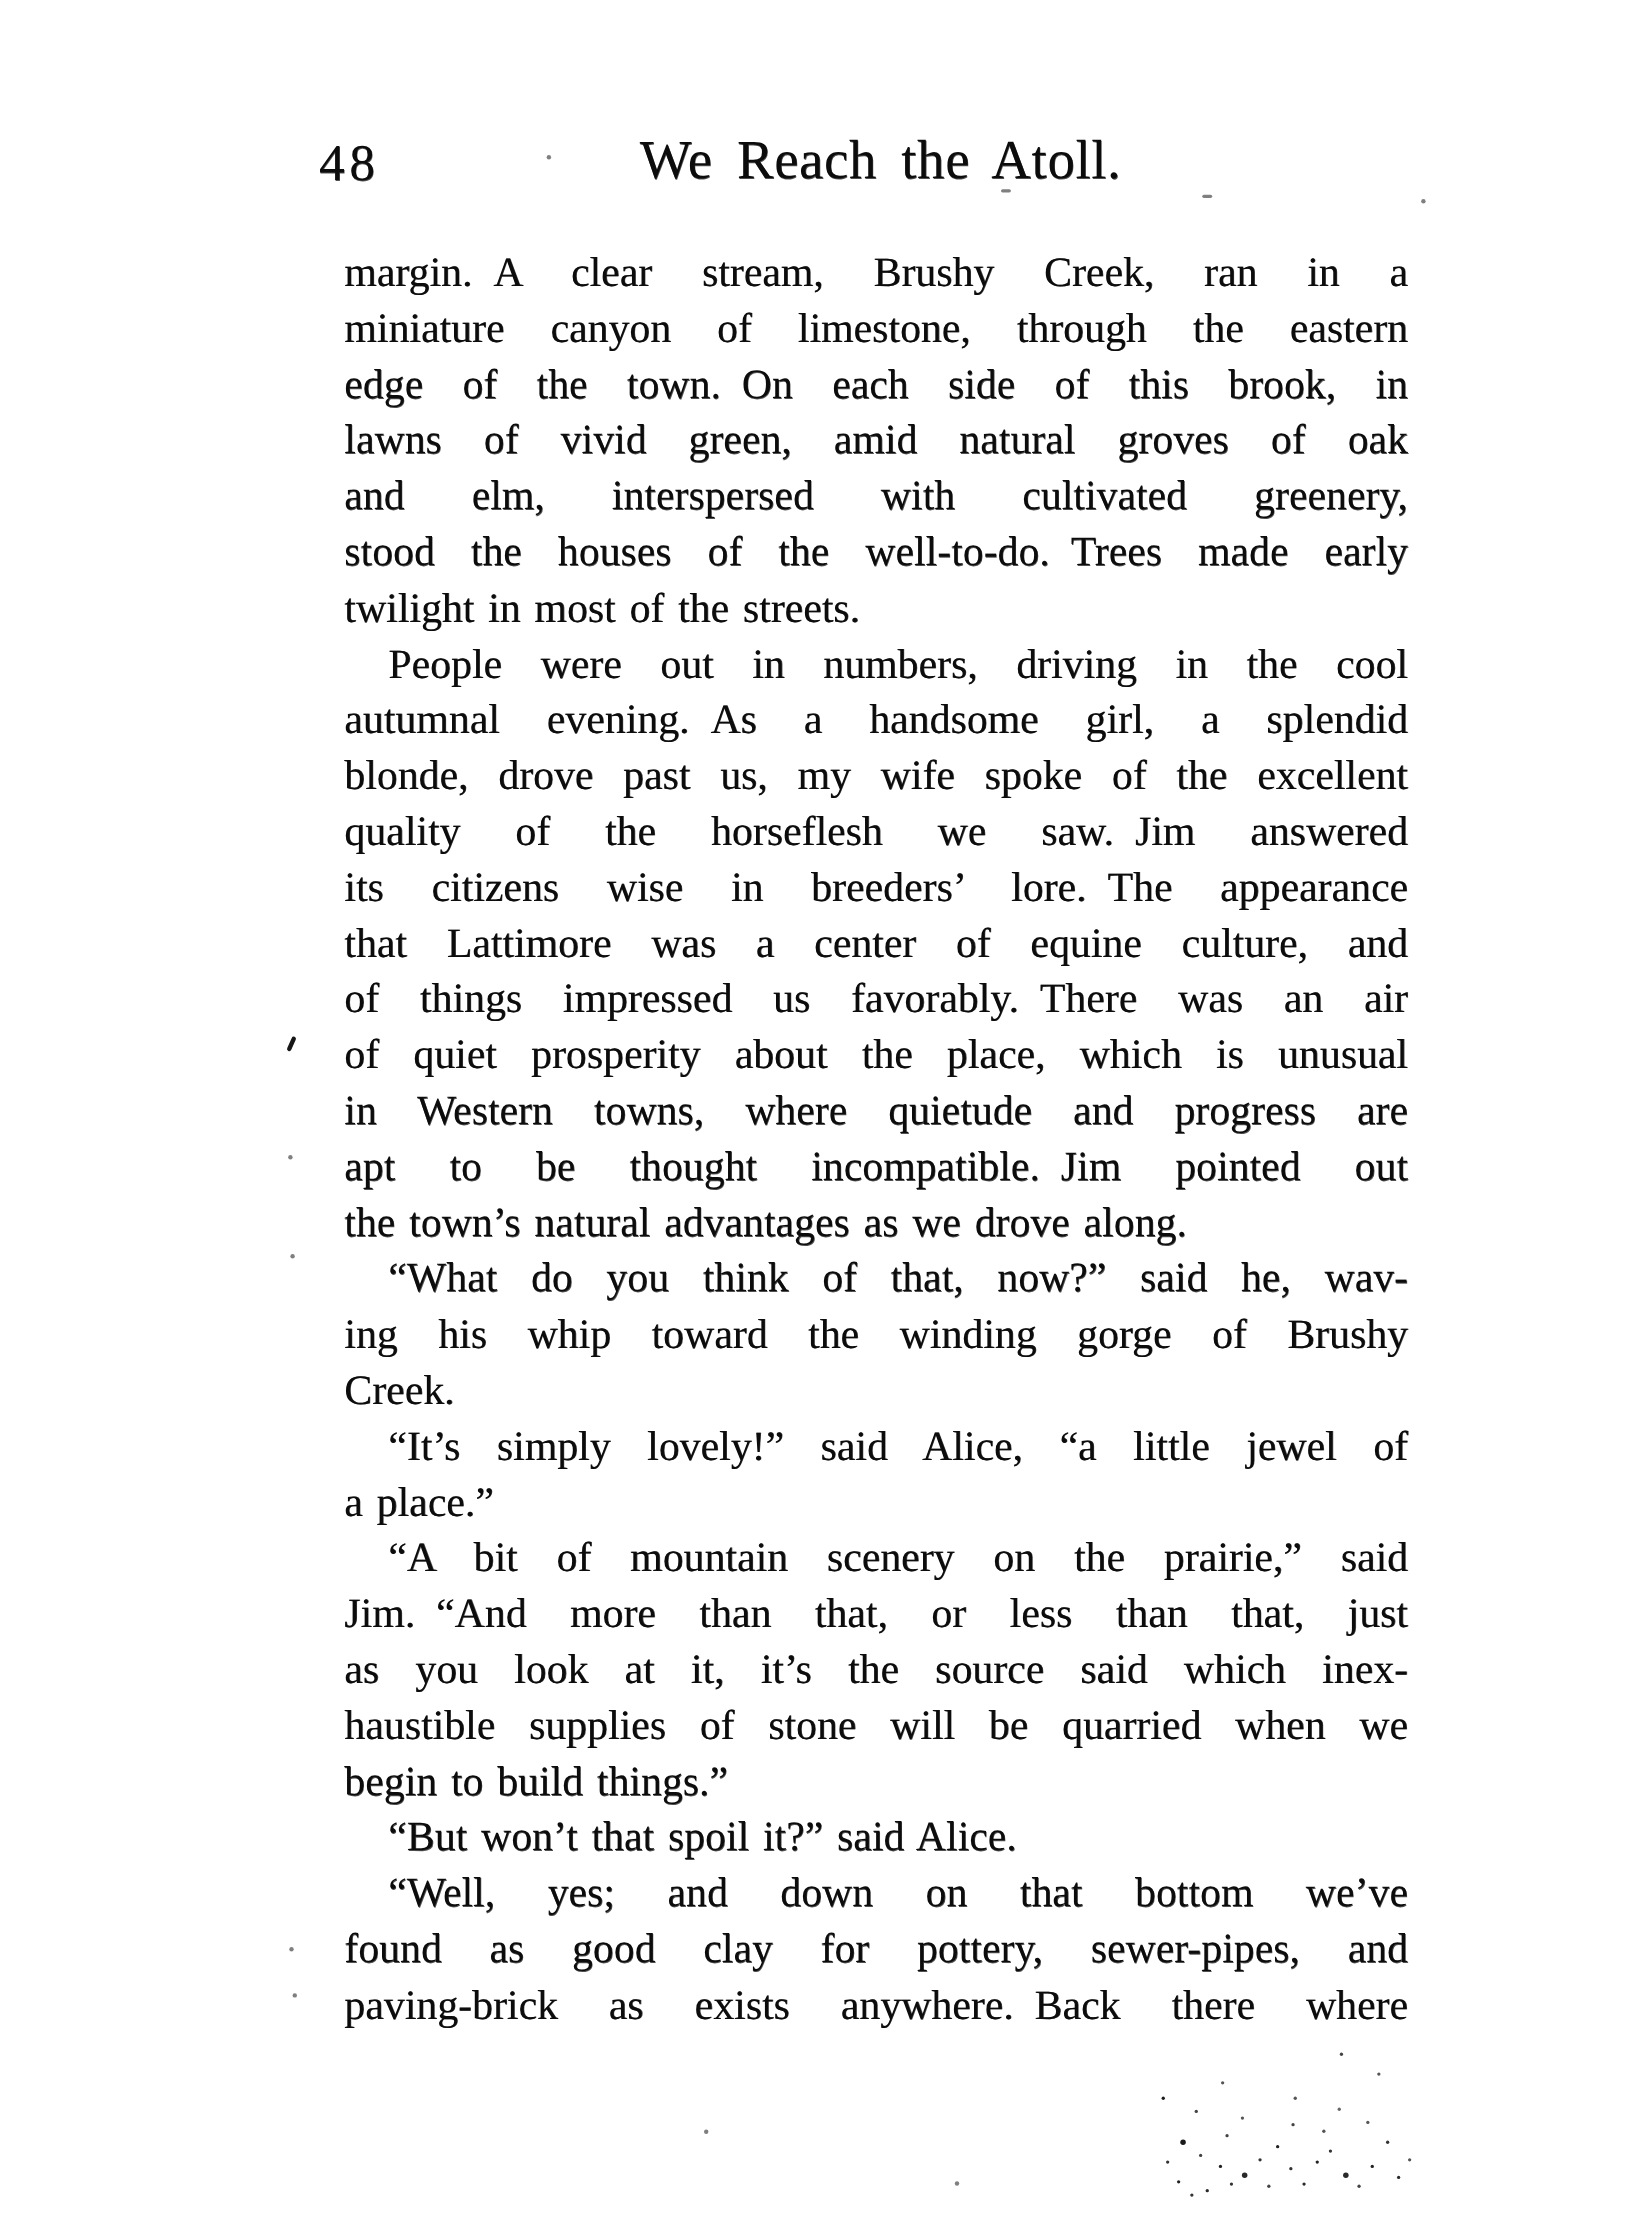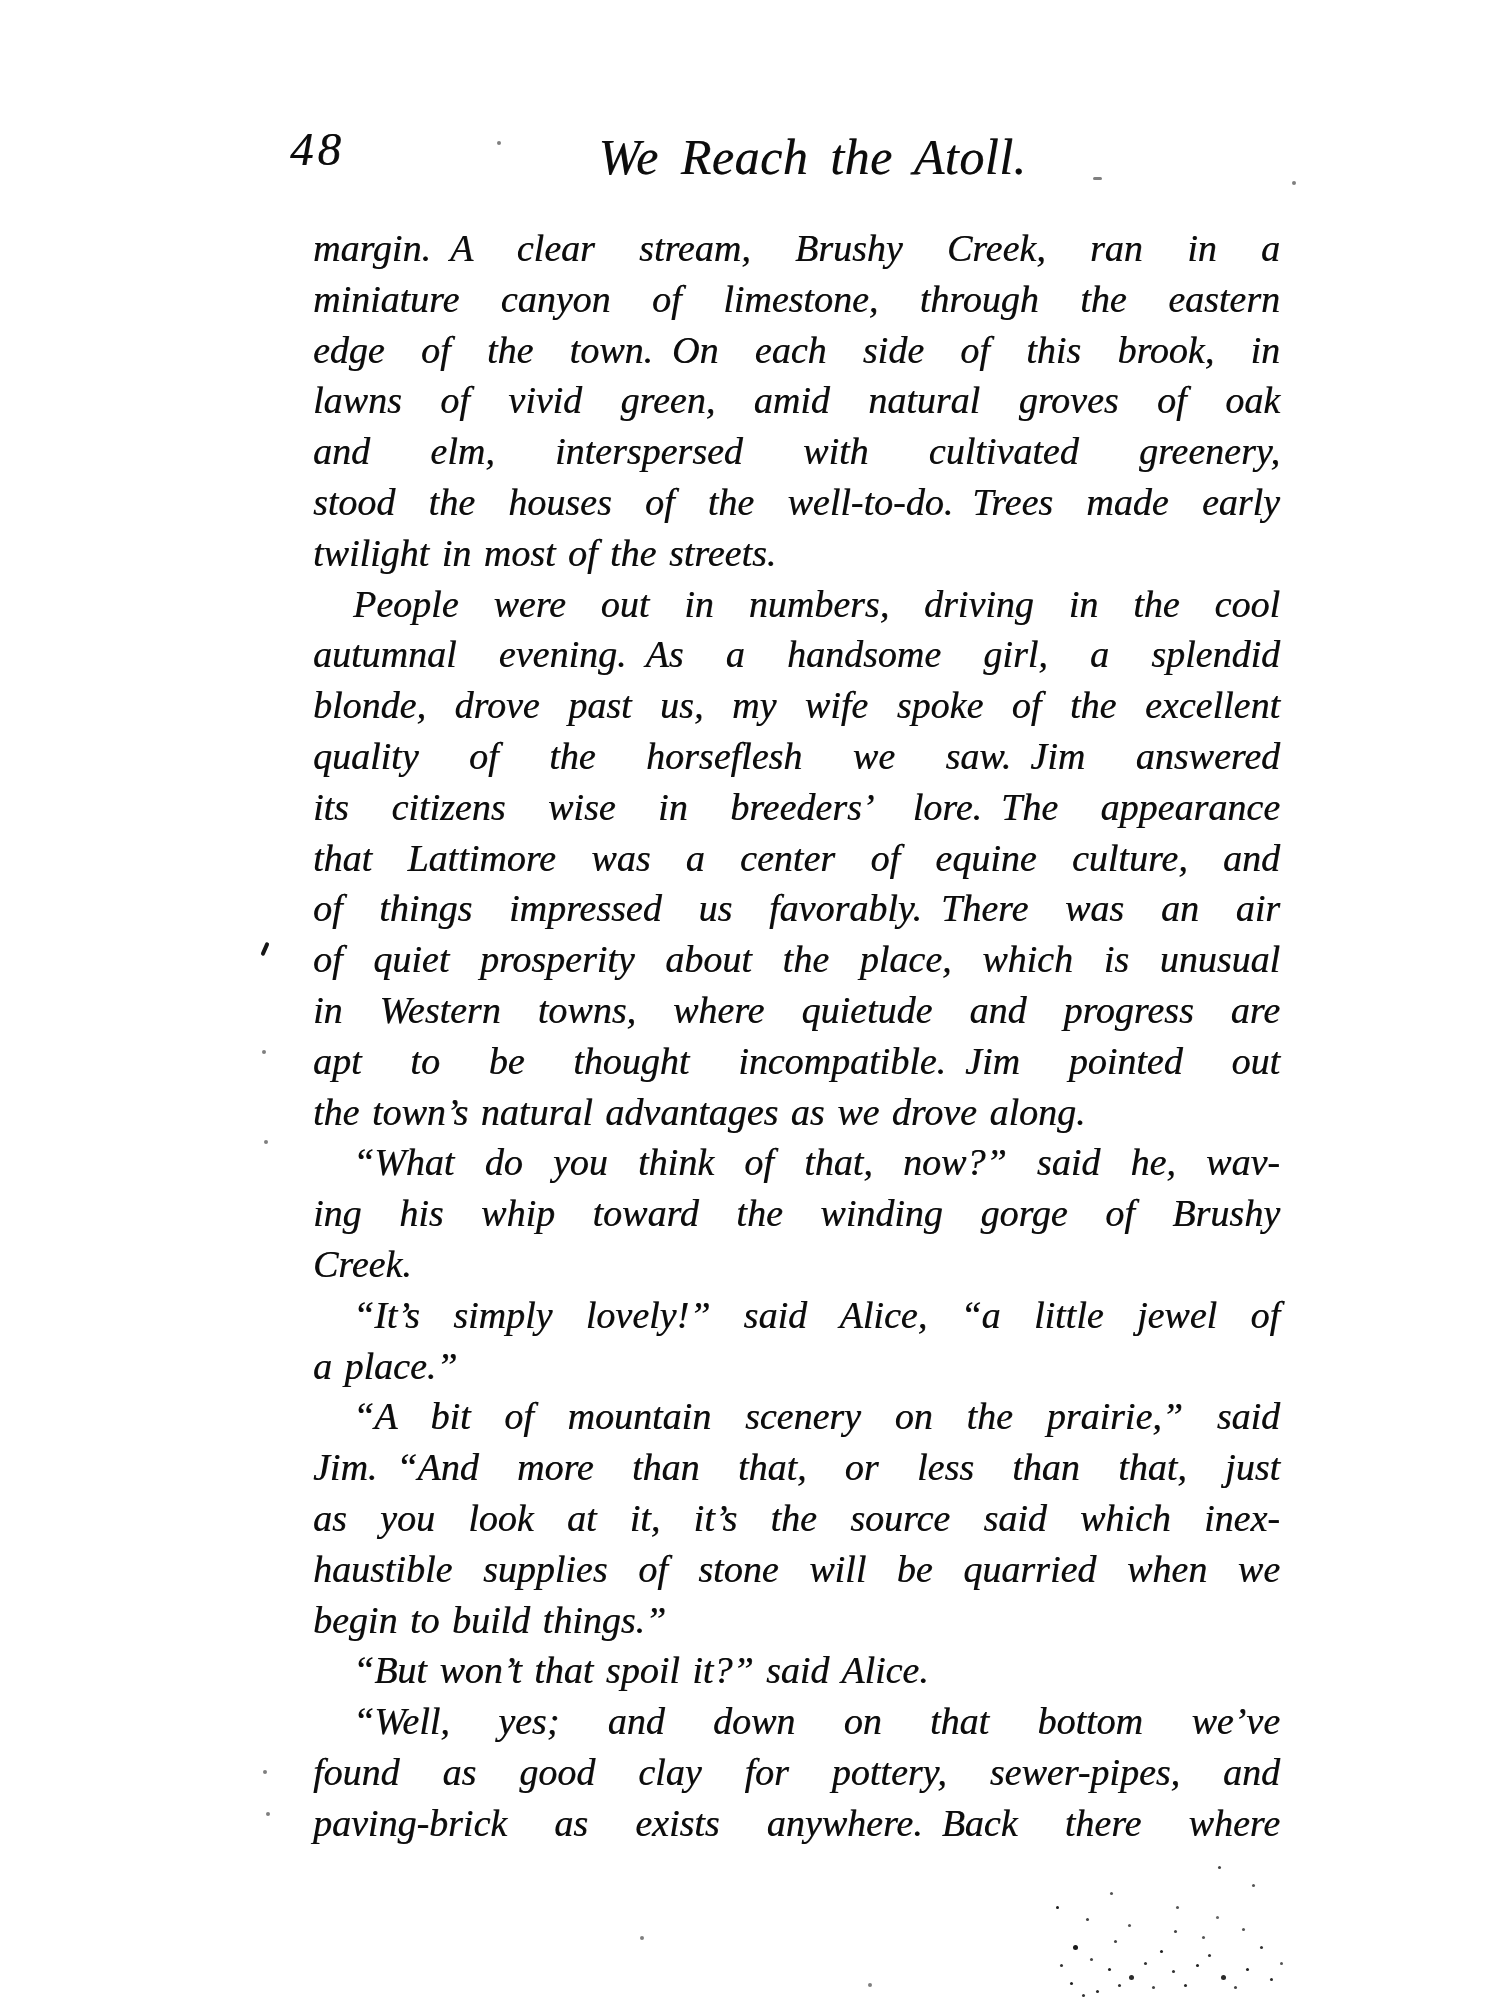--- a/index.html
+++ b/index.html
@@ -4,29 +4,28 @@
 <style>
   html,body{margin:0;padding:0;background:#ffffff;}
   .page{
     position:relative;
     width:1495px;height:2014px;
     background:#ffffff;
     color:#0c0c0c;
     font-family:"Liberation Serif", serif;
     overflow:hidden;
     text-shadow:0.5px 0.3px 0 rgba(12,12,12,0.72);
-    font-style:italic;
   }
   .pagenum{
     position:absolute;left:290px;top:122px;
     font-size:47px;letter-spacing:4px;
   }
   .title{
     position:absolute;left:303px;top:116px;width:995px;
-    margin:12px;text-align:center;
+    margin:0;text-align:center;
     font-size:50px;font-weight:normal;word-spacing:9px;letter-spacing:0.5px;
   }
   .textblock{
     position:absolute;left:285px;top:223px;width:995px;
     font-size:38px;line-height:50.8px;word-spacing:3px;
   }
   .line{text-align:justify;text-align-last:justify;margin-left:28px;}
   .line.last{text-align-last:left;}
   .line.indent{text-indent:40px;}
   .mark{position:absolute;background:#161616;}

